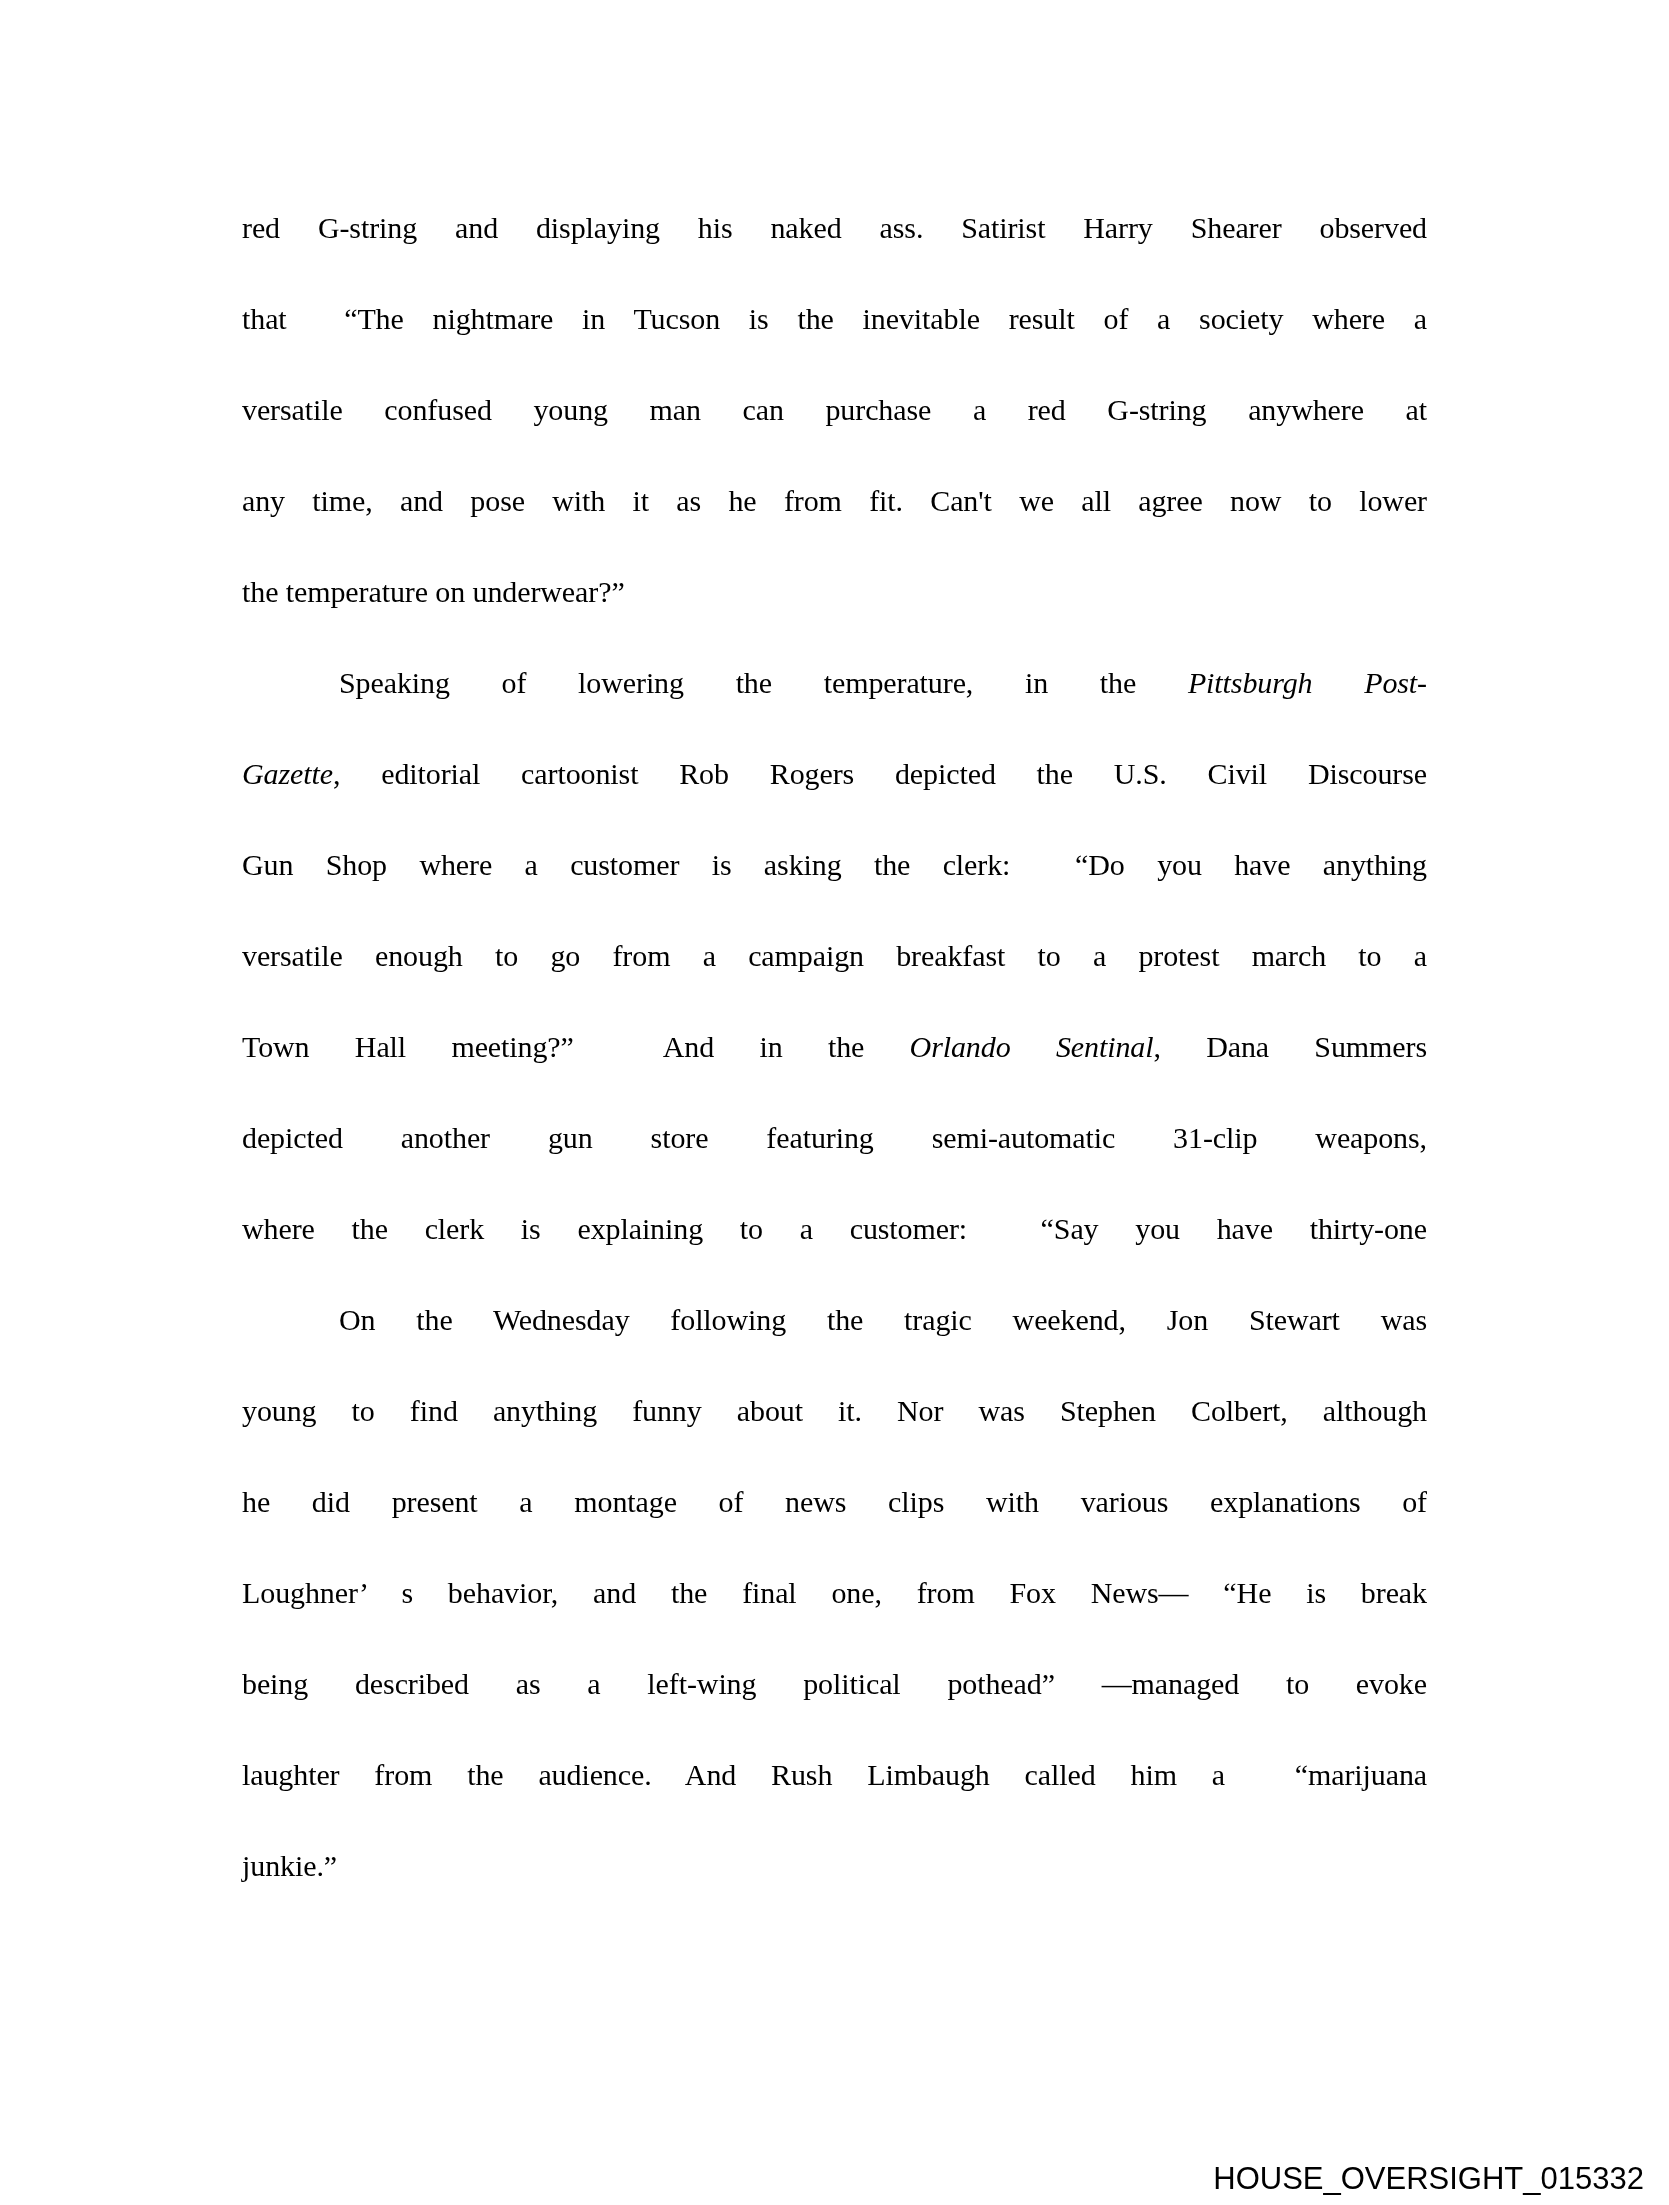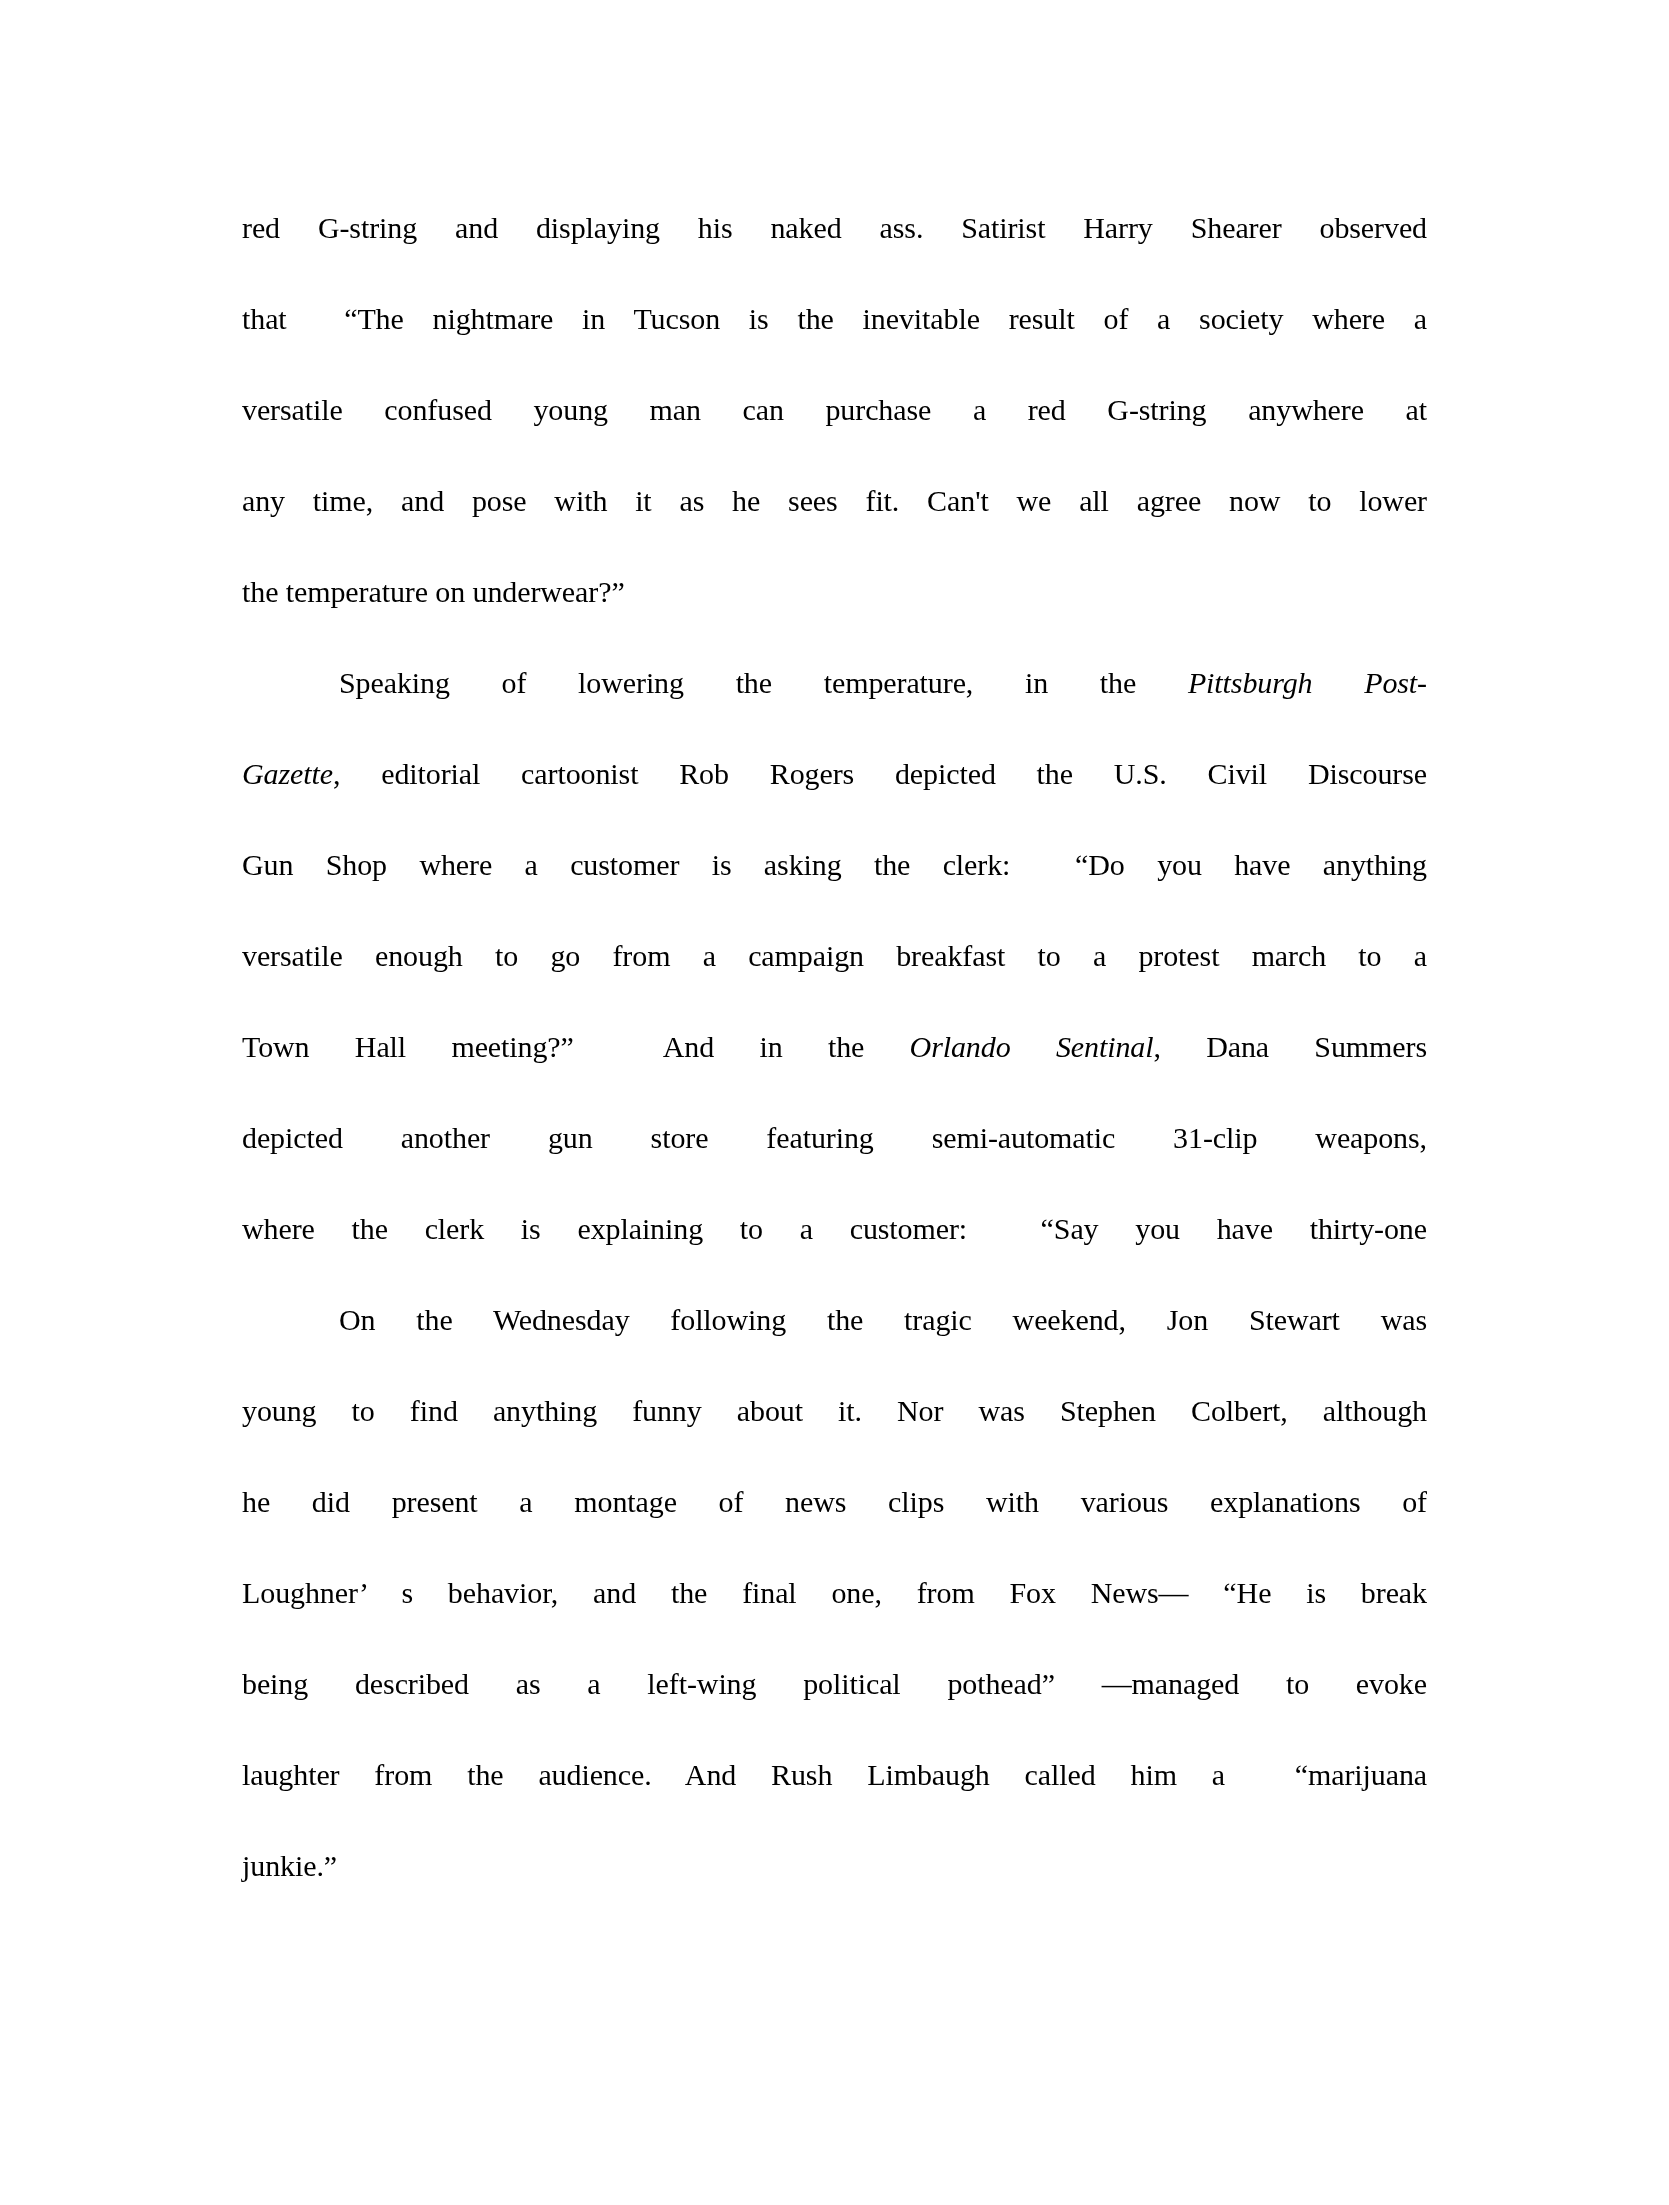--- a/index.html
+++ b/index.html
@@ -56,31 +56,32 @@
   }
 </style>
 </head>
 <body>
 
 <div class="page">
   <section class="doc-text">
       <div class="line"><span class="run">red G-string and displaying his naked ass. Satirist Harry Shearer observed</span></div>
       <div class="line"><span class="run">that&nbsp; “The nightmare in Tucson is the inevitable result of a society where a</span></div>
       <div class="line"><span class="run">versatile confused young man can purchase a red G-string anywhere at</span></div>
-      <div class="line"><span class="run">any time, and pose with it as he sees fit. Can't we all agree now to lower</span></div>
+      <div class="line"><span class="run">any time, and pose with it as he from fit. Can't we all agree now to lower</span></div>
       <div class="line last"><span class="run">the temperature on underwear?”</span></div>
       <div class="line indent"><span class="run">Speaking of lowering the temperature, in the </span><span class="run i">Pittsburgh Post-</span></div>
       <div class="line"><span class="run i">Gazette</span><span class="run">, editorial cartoonist Rob Rogers depicted the U.S. Civil Discourse</span></div>
       <div class="line"><span class="run">Gun Shop where a customer is asking the clerk:&nbsp; “Do you have anything</span></div>
       <div class="line"><span class="run">versatile enough to go from a campaign breakfast to a protest march to a</span></div>
       <div class="line"><span class="run">Town Hall meeting?”&nbsp; And in the </span><span class="run i">Orlando Sentinal</span><span class="run">, Dana Summers</span></div>
       <div class="line"><span class="run">depicted another gun store featuring semi-automatic 31-clip weapons,</span></div>
       <div class="line"><span class="run">where the clerk is explaining to a customer:&nbsp; “Say you have thirty-one</span></div>
       <div class="line indent"><span class="run">On the Wednesday following the tragic weekend, Jon Stewart was</span></div>
       <div class="line"><span class="run">young to find anything funny about it. Nor was Stephen Colbert, although</span></div>
       <div class="line"><span class="run">he did present a montage of news clips with various explanations of</span></div>
       <div class="line"><span class="run">Loughner’ s behavior, and the final one, from Fox News— “He is break</span></div>
       <div class="line"><span class="run">being described as a left-wing political pothead” —managed to evoke</span></div>
       <div class="line"><span class="run">laughter from the audience. And Rush Limbaugh called him a&nbsp; “marijuana</span></div>
       <div class="line last"><span class="run">junkie.”</span></div>
     </section>
+  <div class="bates">HOUSE_OVERSIGHT_015332</div>
 </div>
 
 
 </body></html>

